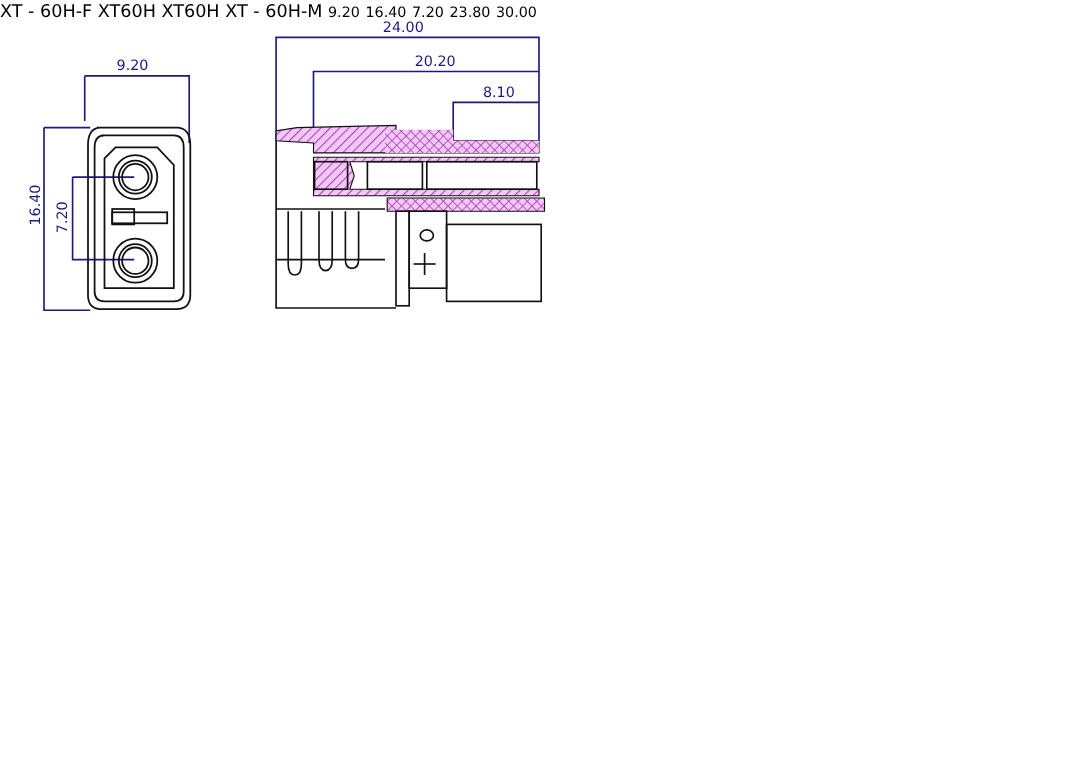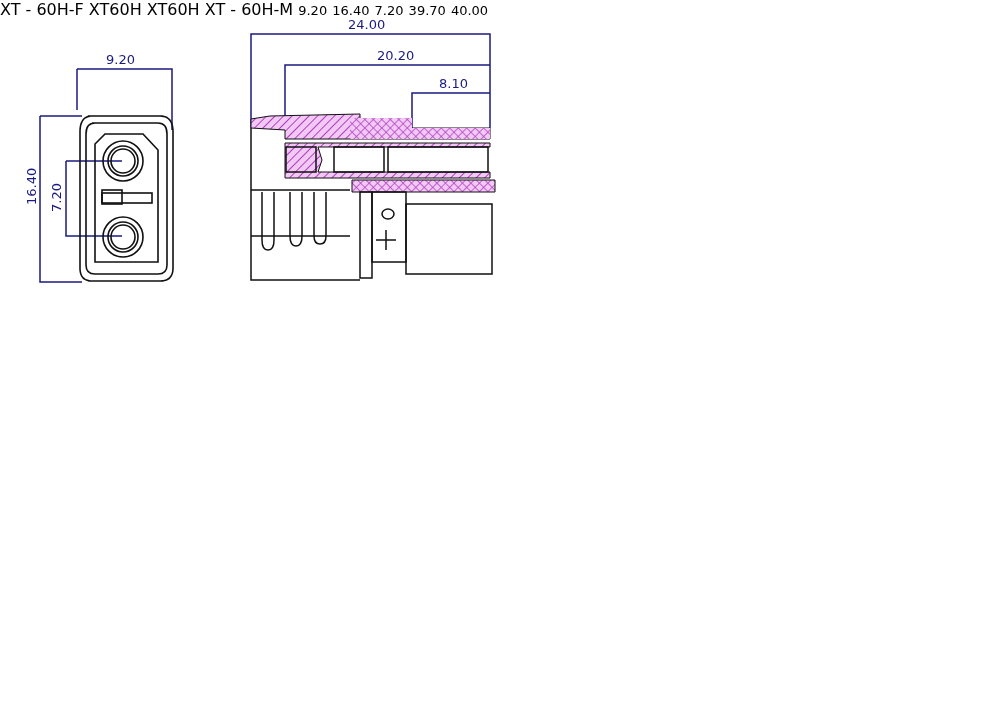--- a/index.html
+++ b/index.html
@@ -168,22 +168,22 @@
       <line x1="585" y1="621" x2="585" y2="649"><line x1="571" y1="635" x2="599" y2="635">
     </line></line></circle></circle></circle></line></line></circle></circle></circle></rect></rect></path></path></path></g>
   </g>
 
   
   <g>
     <g stroke="#1a1a80" stroke-width="1.5" fill="none">
       <polyline points="714,520 714,448 976,448 976,520">
       <polyline points="753,530 753,474 976,474">
     </polyline></polyline></g>
-    <text class="dim" x="820" y="444">39.70</text>
-    <text class="dim" x="830" y="470">40.00</text>
+    <text class="dim" x="820" y="444">23.80</text>
+    <text class="dim" x="830" y="470">30.00</text>
     <path d="M716,510 L730,506 L820,504 L860,506 L976,508 L976,516 L866,516 L866,530 L753,530 L753,517 L716,516 Z" fill="url(#hatch)" stroke="#111" stroke-width="1">
     <path d="M820,504 H866 V530 H820 Z" fill="url(#xhatch)" stroke="none">
     <path d="M753,532 H865 L880,538 H958 Q966,538 966,548 L966,566 Q966,575 958,575 H880 L865,580 H753 V574 H850 L856,556 L850,540 H753 Z" fill="url(#hatch)" stroke="#111" stroke-width="1">
     <g stroke="#111" stroke-width="1.4" fill="none">
       <line x1="886" y1="553" x2="958" y2="553">
       <line x1="886" y1="560" x2="958" y2="560">
       <polyline points="714,516 714,680 840,680">
       <polyline points="714,582 760,584 830,582 976,594">
       <polyline points="714,632 830,632">
       <path d="M728,586 V636 Q728,648 734,648 Q740,648 740,636 V586">

